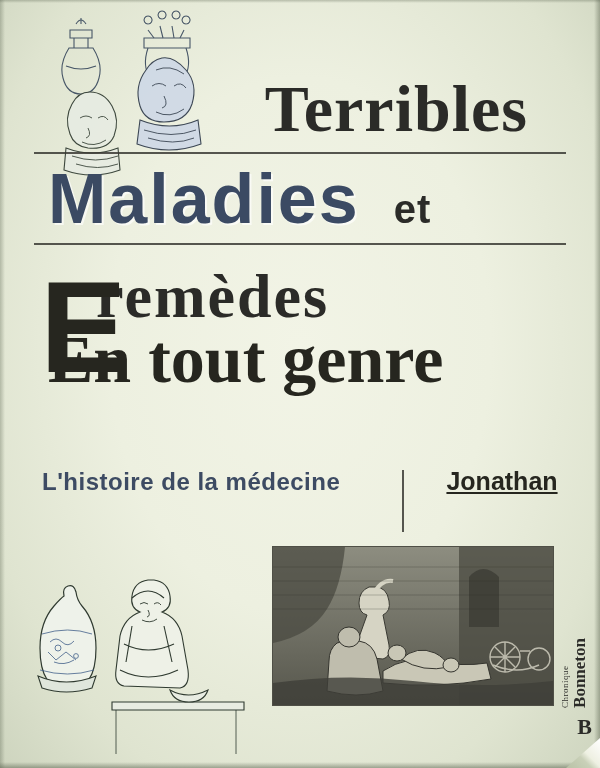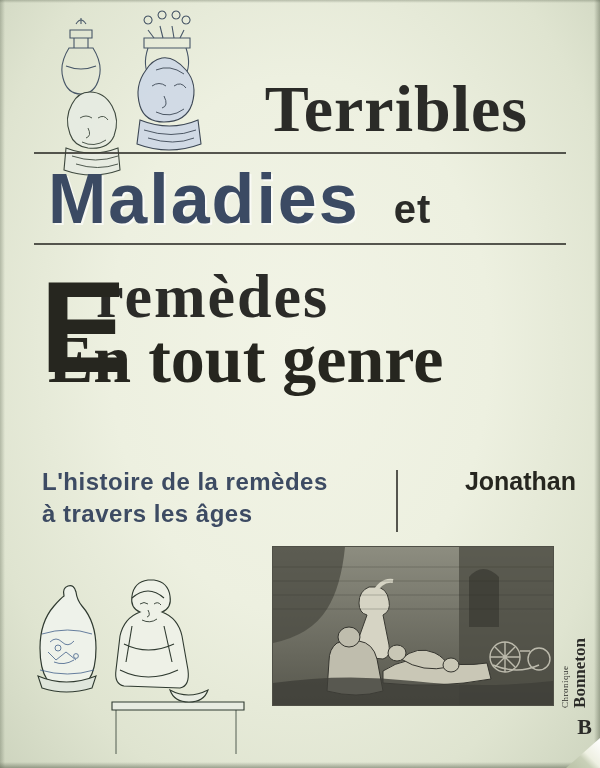--- a/index.html
+++ b/index.html
@@ -153,27 +153,28 @@
   }
   .divider-v {
     width: 2px;
     height: 62px;
     background: #3a3a34;
     margin: 4px 18px 0 6px;
     opacity: .85;
   }
   .author {
     width: 160px;
-    padding-right: 24px;
+    padding-right: 18px;
     font-family: "Liberation Sans", sans-serif;
     font-weight: bold;
     font-size: 25px;
     color: #26261f;
     line-height: 1.25;
-    text-align: right;
+    text-align: center;
+    text-decoration: underline;
   }
 
   
   .bottom-art {
     position: absolute;
     left: 20px;
     bottom: 6px;
     width: 240px;
     height: 210px;
   }
@@ -280,22 +281,21 @@
       <span class="maladies-et">et</span>
     </div>
     <div class="rule"></div>
     <div class="line-remedes">remèdes</div>
     <div class="line-entout">En tout genre</div>
   </div>
   <div class="big-e">E</div>
 
   <div class="sub-row">
     <div class="subtitle">
-      <div>L'histoire de la remèdes</div>
-      <div>à travers les âges</div>
+      <div>L'histoire de la médecine</div>
     </div>
     <div class="divider-v"></div>
     <div class="author">
       <div>Jonathan</div>
     </div>
   </div>
 
   <svg class="bottom-art" viewBox="0 0 240 210">
 
     <g>

